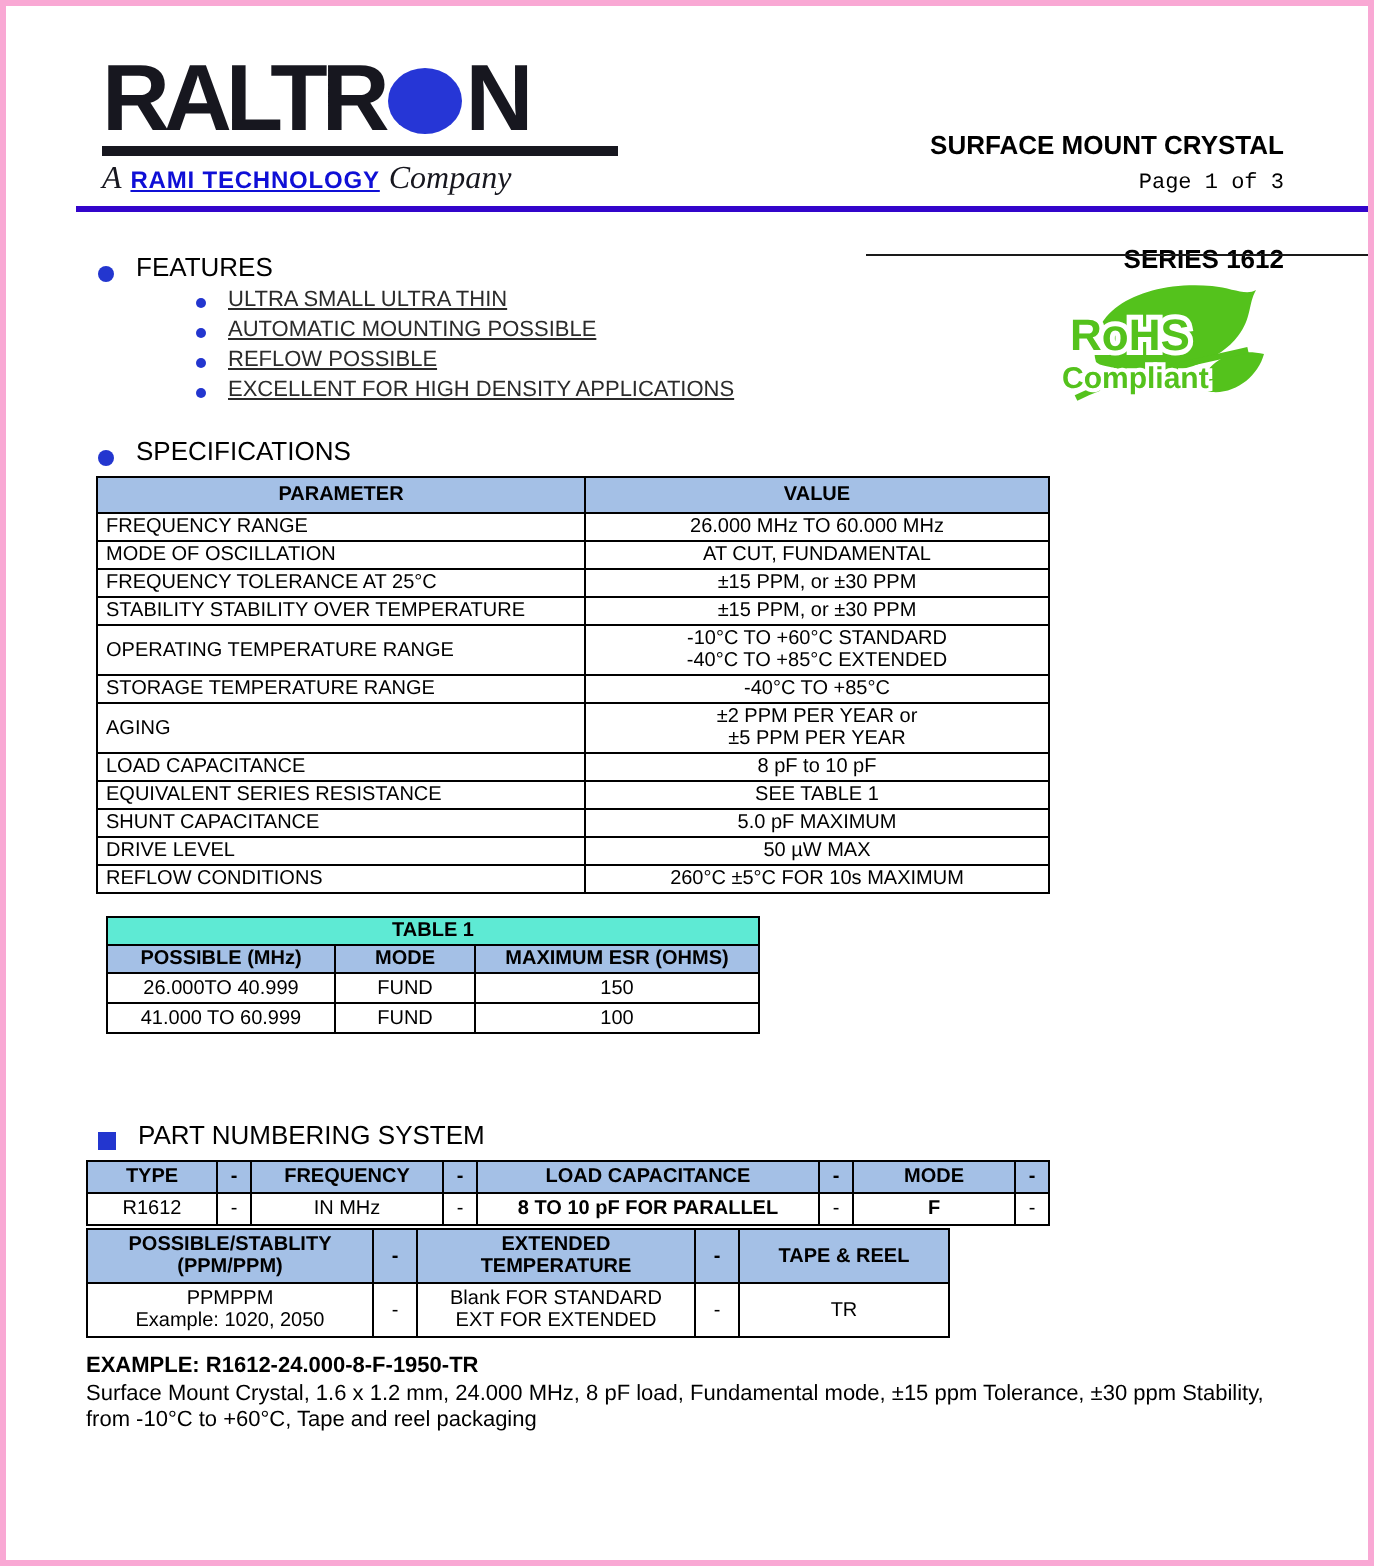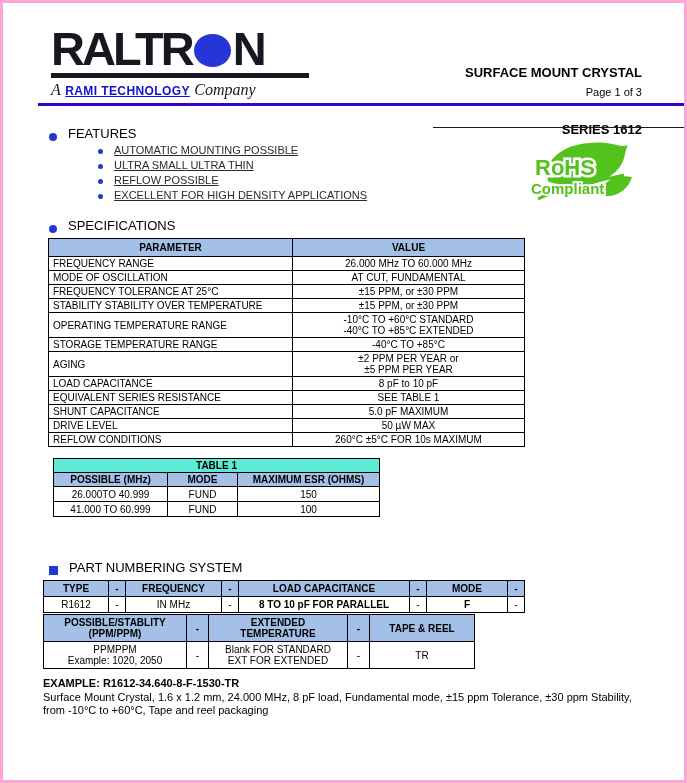--- a/index.html
+++ b/index.html
@@ -10,21 +10,21 @@
   }
   
   .logo{position:absolute;left:48px;top:24px;}
   .brand{font-weight:900;font-size:47px;line-height:44px;letter-spacing:-3px;color:#17171f;white-space:nowrap;}
   .brand .o{display:inline-block;width:37px;height:33px;border-radius:50%;background:var(--brand-blue);vertical-align:-2px;margin:0 2px;}
   .logo-bar{width:258px;height:5px;background:#17171f;margin-top:2px;}
   .tagline{margin-top:3px;white-space:nowrap;}
   .tagline .ital{font-family:"Liberation Serif",serif;font-style:italic;font-size:16px;color:#17171f;}
   .tagline .rami{font-weight:bold;font-size:12px;color:var(--link-blue);text-decoration:underline;letter-spacing:.4px;}
   .doc-title{position:absolute;top:62px;right:42px;font-size:13px;font-weight:bold;}
-  .page-info{position:absolute;top:83px;right:42px;font-family:Liberation Sans, sans-serif;font-size:11px;}
+  .page-info{position:absolute;top:83px;right:42px;font-family:Liberation Mono, monospace;font-size:11px;}
   .hdr-divider{position:absolute;left:35px;right:0;top:100px;height:3px;background:var(--divider-blue);}
   .series{position:absolute;top:107px;right:42px;font-size:13px;font-weight:bold;margin-top:12px;}
   .series-underline{position:absolute;left:430px;right:0;top:124px;height:1px;background:#1a1a1a;}
   
   .section-head{position:absolute;display:flex;align-items:flex-end;gap:11px;font-size:13px;font-weight:normal;}
   .dot{width:8px;height:8px;border-radius:50%;background:var(--bullet-blue);flex:0 0 auto;}
   .sq{width:9px;height:9px;background:var(--bullet-blue);flex:0 0 auto;}
   
   .features-list{position:absolute;left:95px;top:142px;}
   .feat{display:flex;align-items:flex-start;gap:11px;margin-bottom:4px;}
@@ -79,25 +79,25 @@
   <div class="series">SERIES 1612</div>
   <div class="series-underline"></div>
 
   <div class="section-head" style="left:46px;top:123px;">
     <span class="dot"></span>
     <span>FEATURES</span>
   </div>
   <div class="features-list">
     <div class="feat">
         <span class="b"></span>
+        <span class="t">ULTRA SMALL ULTRA THIN</span>
+      </div>
+    <div class="feat">
+        <span class="b"></span>
         <span class="t">AUTOMATIC MOUNTING POSSIBLE</span>
-      </div>
-    <div class="feat">
-        <span class="b"></span>
-        <span class="t">ULTRA SMALL ULTRA THIN</span>
       </div>
     <div class="feat">
         <span class="b"></span>
         <span class="t">REFLOW POSSIBLE</span>
       </div>
     <div class="feat">
         <span class="b"></span>
         <span class="t">EXCELLENT FOR HIGH DENSITY APPLICATIONS</span>
       </div>
   </div>
@@ -272,16 +272,16 @@
 Example: 1020, 2050</td>
         <td>-</td>
         <td>Blank FOR STANDARD
 EXT FOR EXTENDED</td>
         <td>-</td>
         <td>TR</td>
       </tr>
     </tbody>
   </table>
 
-  <div class="example-head">EXAMPLE: R1612-34.640-8-F-1530-TR</div>
+  <div class="example-head">EXAMPLE: R1612-24.000-8-F-1950-TR</div>
   <div class="example-body">Surface Mount Crystal, 1.6 x 1.2 mm, 24.000 MHz, 8 pF load, Fundamental mode, ±15 ppm Tolerance, ±30 ppm Stability, from -10°C to +60°C, Tape and reel packaging</div>
 
 </div>
 
 </body></html>

